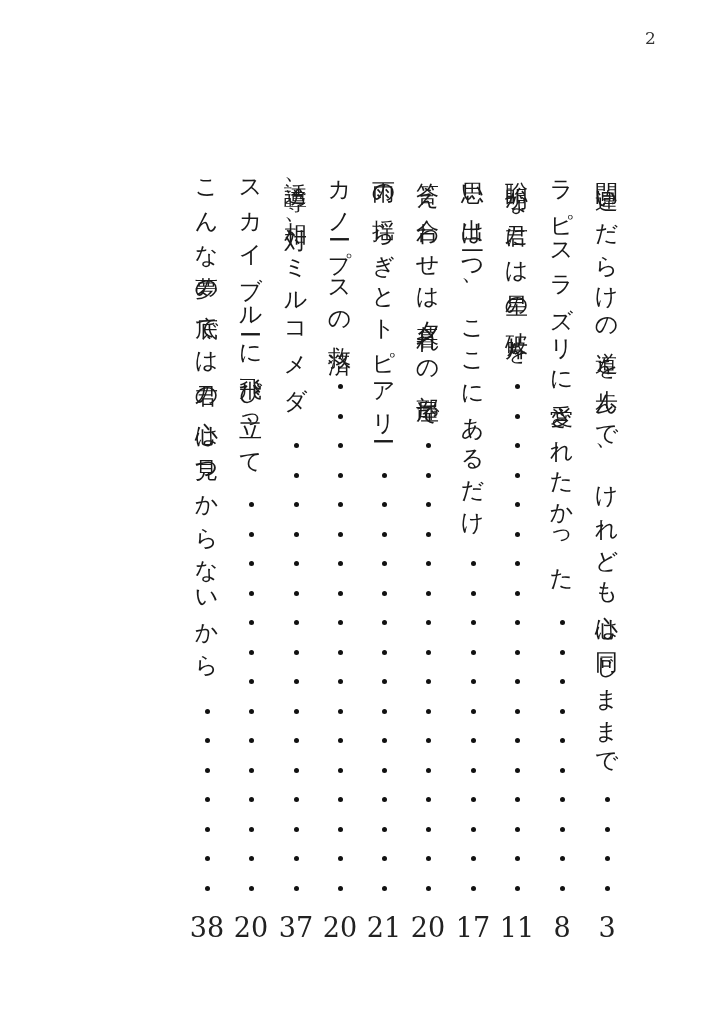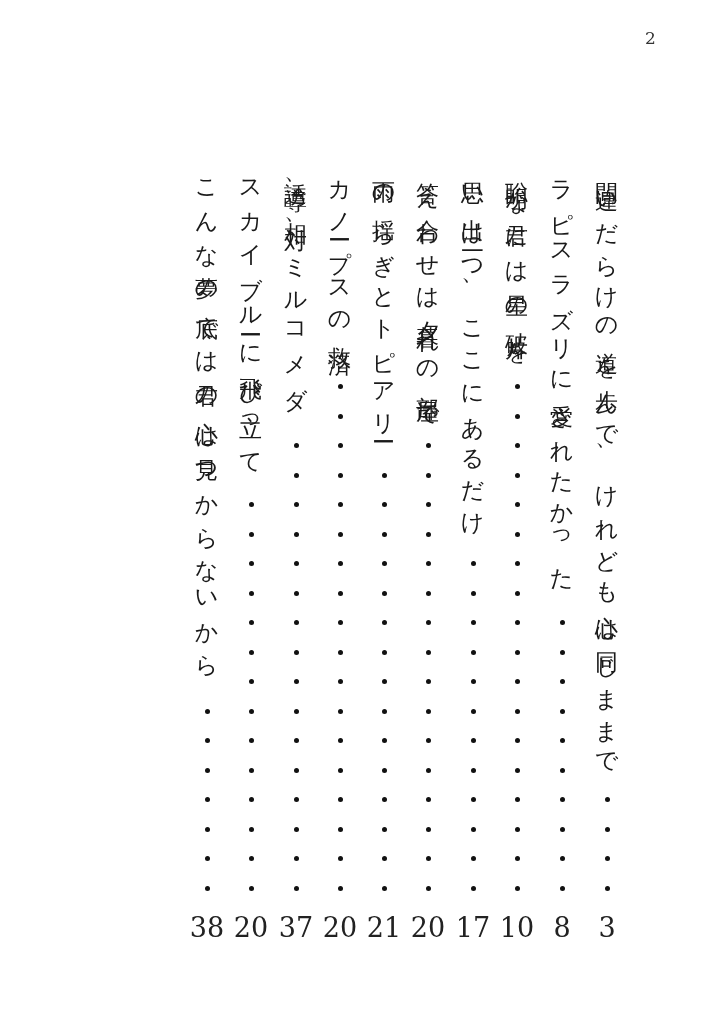--- a/index.html
+++ b/index.html
@@ -197,21 +197,21 @@
         <span class="dot"></span>
         <span class="dot"></span>
         <span class="dot"></span>
         <span class="dot"></span>
         <span class="dot"></span>
       </div>
   </div>
 
   <div class="toc-page" style="left:587px">3</div>
   <div class="toc-page" style="left:542px">8</div>
-  <div class="toc-page" style="left:497px">10</div>
+  <div class="toc-page" style="left:497px">11</div>
   <div class="toc-page" style="left:453px">17</div>
   <div class="toc-page" style="left:408px">20</div>
   <div class="toc-page" style="left:364px">21</div>
   <div class="toc-page" style="left:320px">20</div>
   <div class="toc-page" style="left:276px">37</div>
   <div class="toc-page" style="left:231px">20</div>
   <div class="toc-page" style="left:187px">38</div>
 </div>
 
 </body></html>

